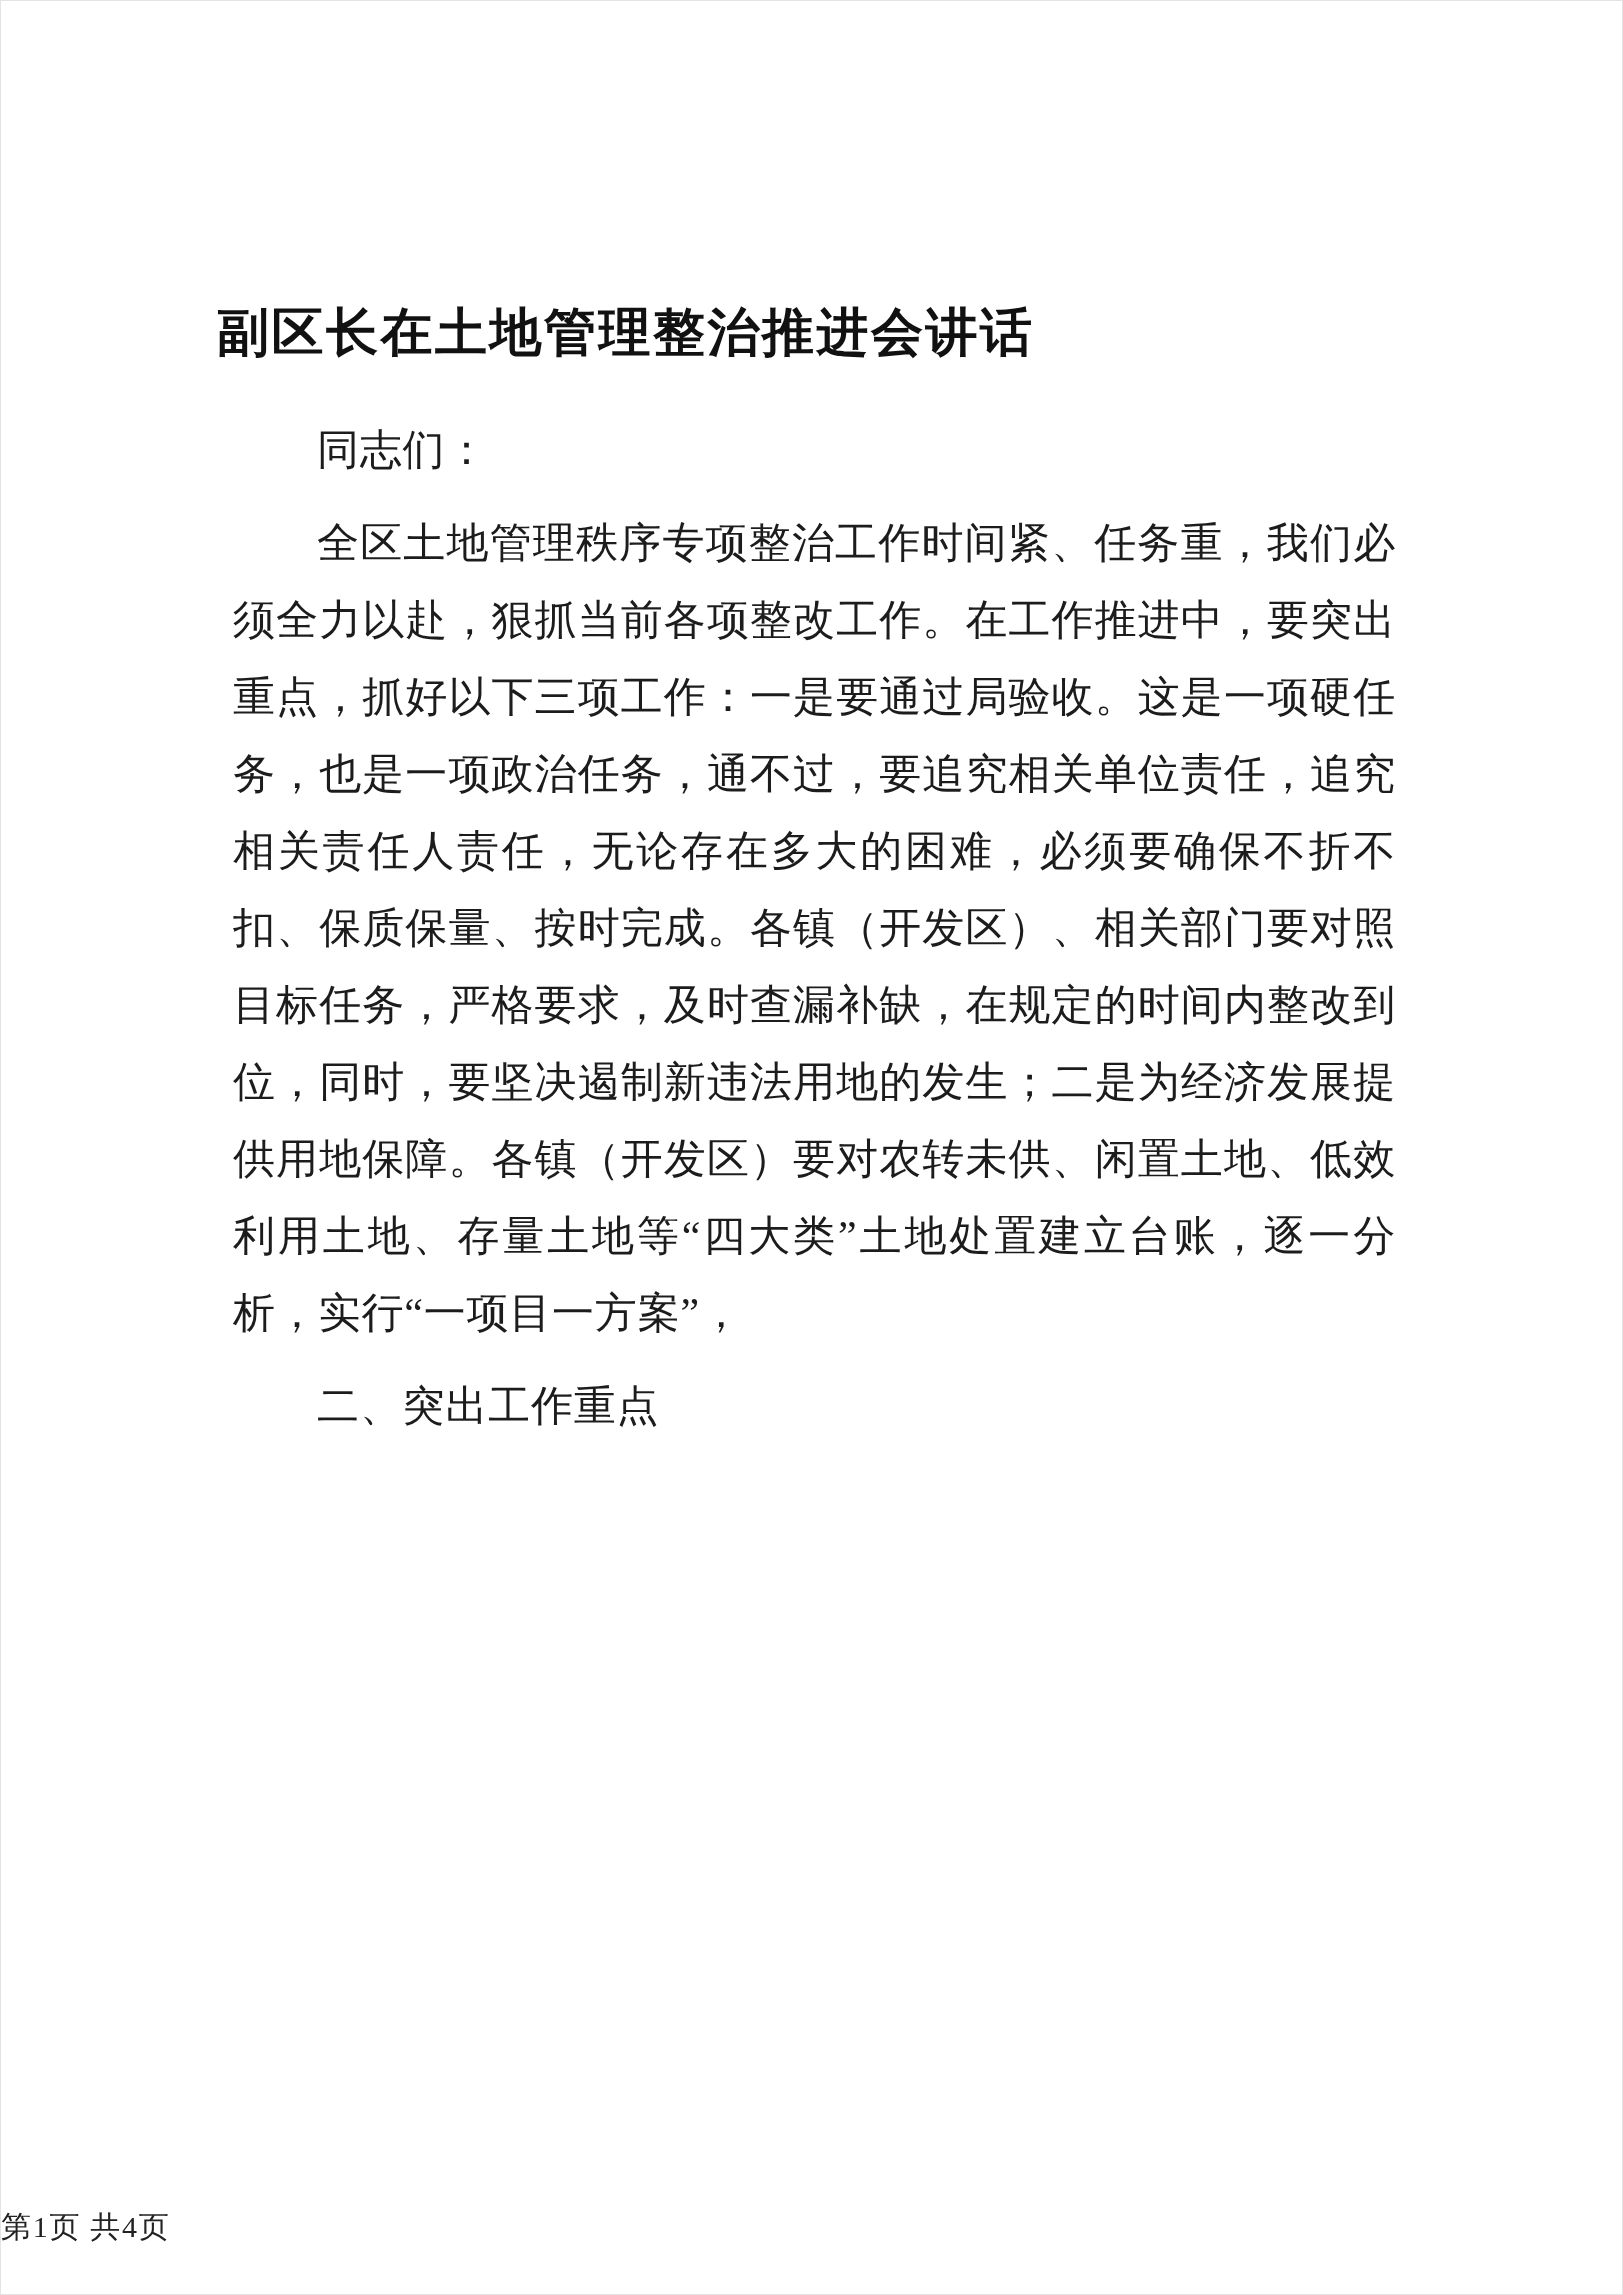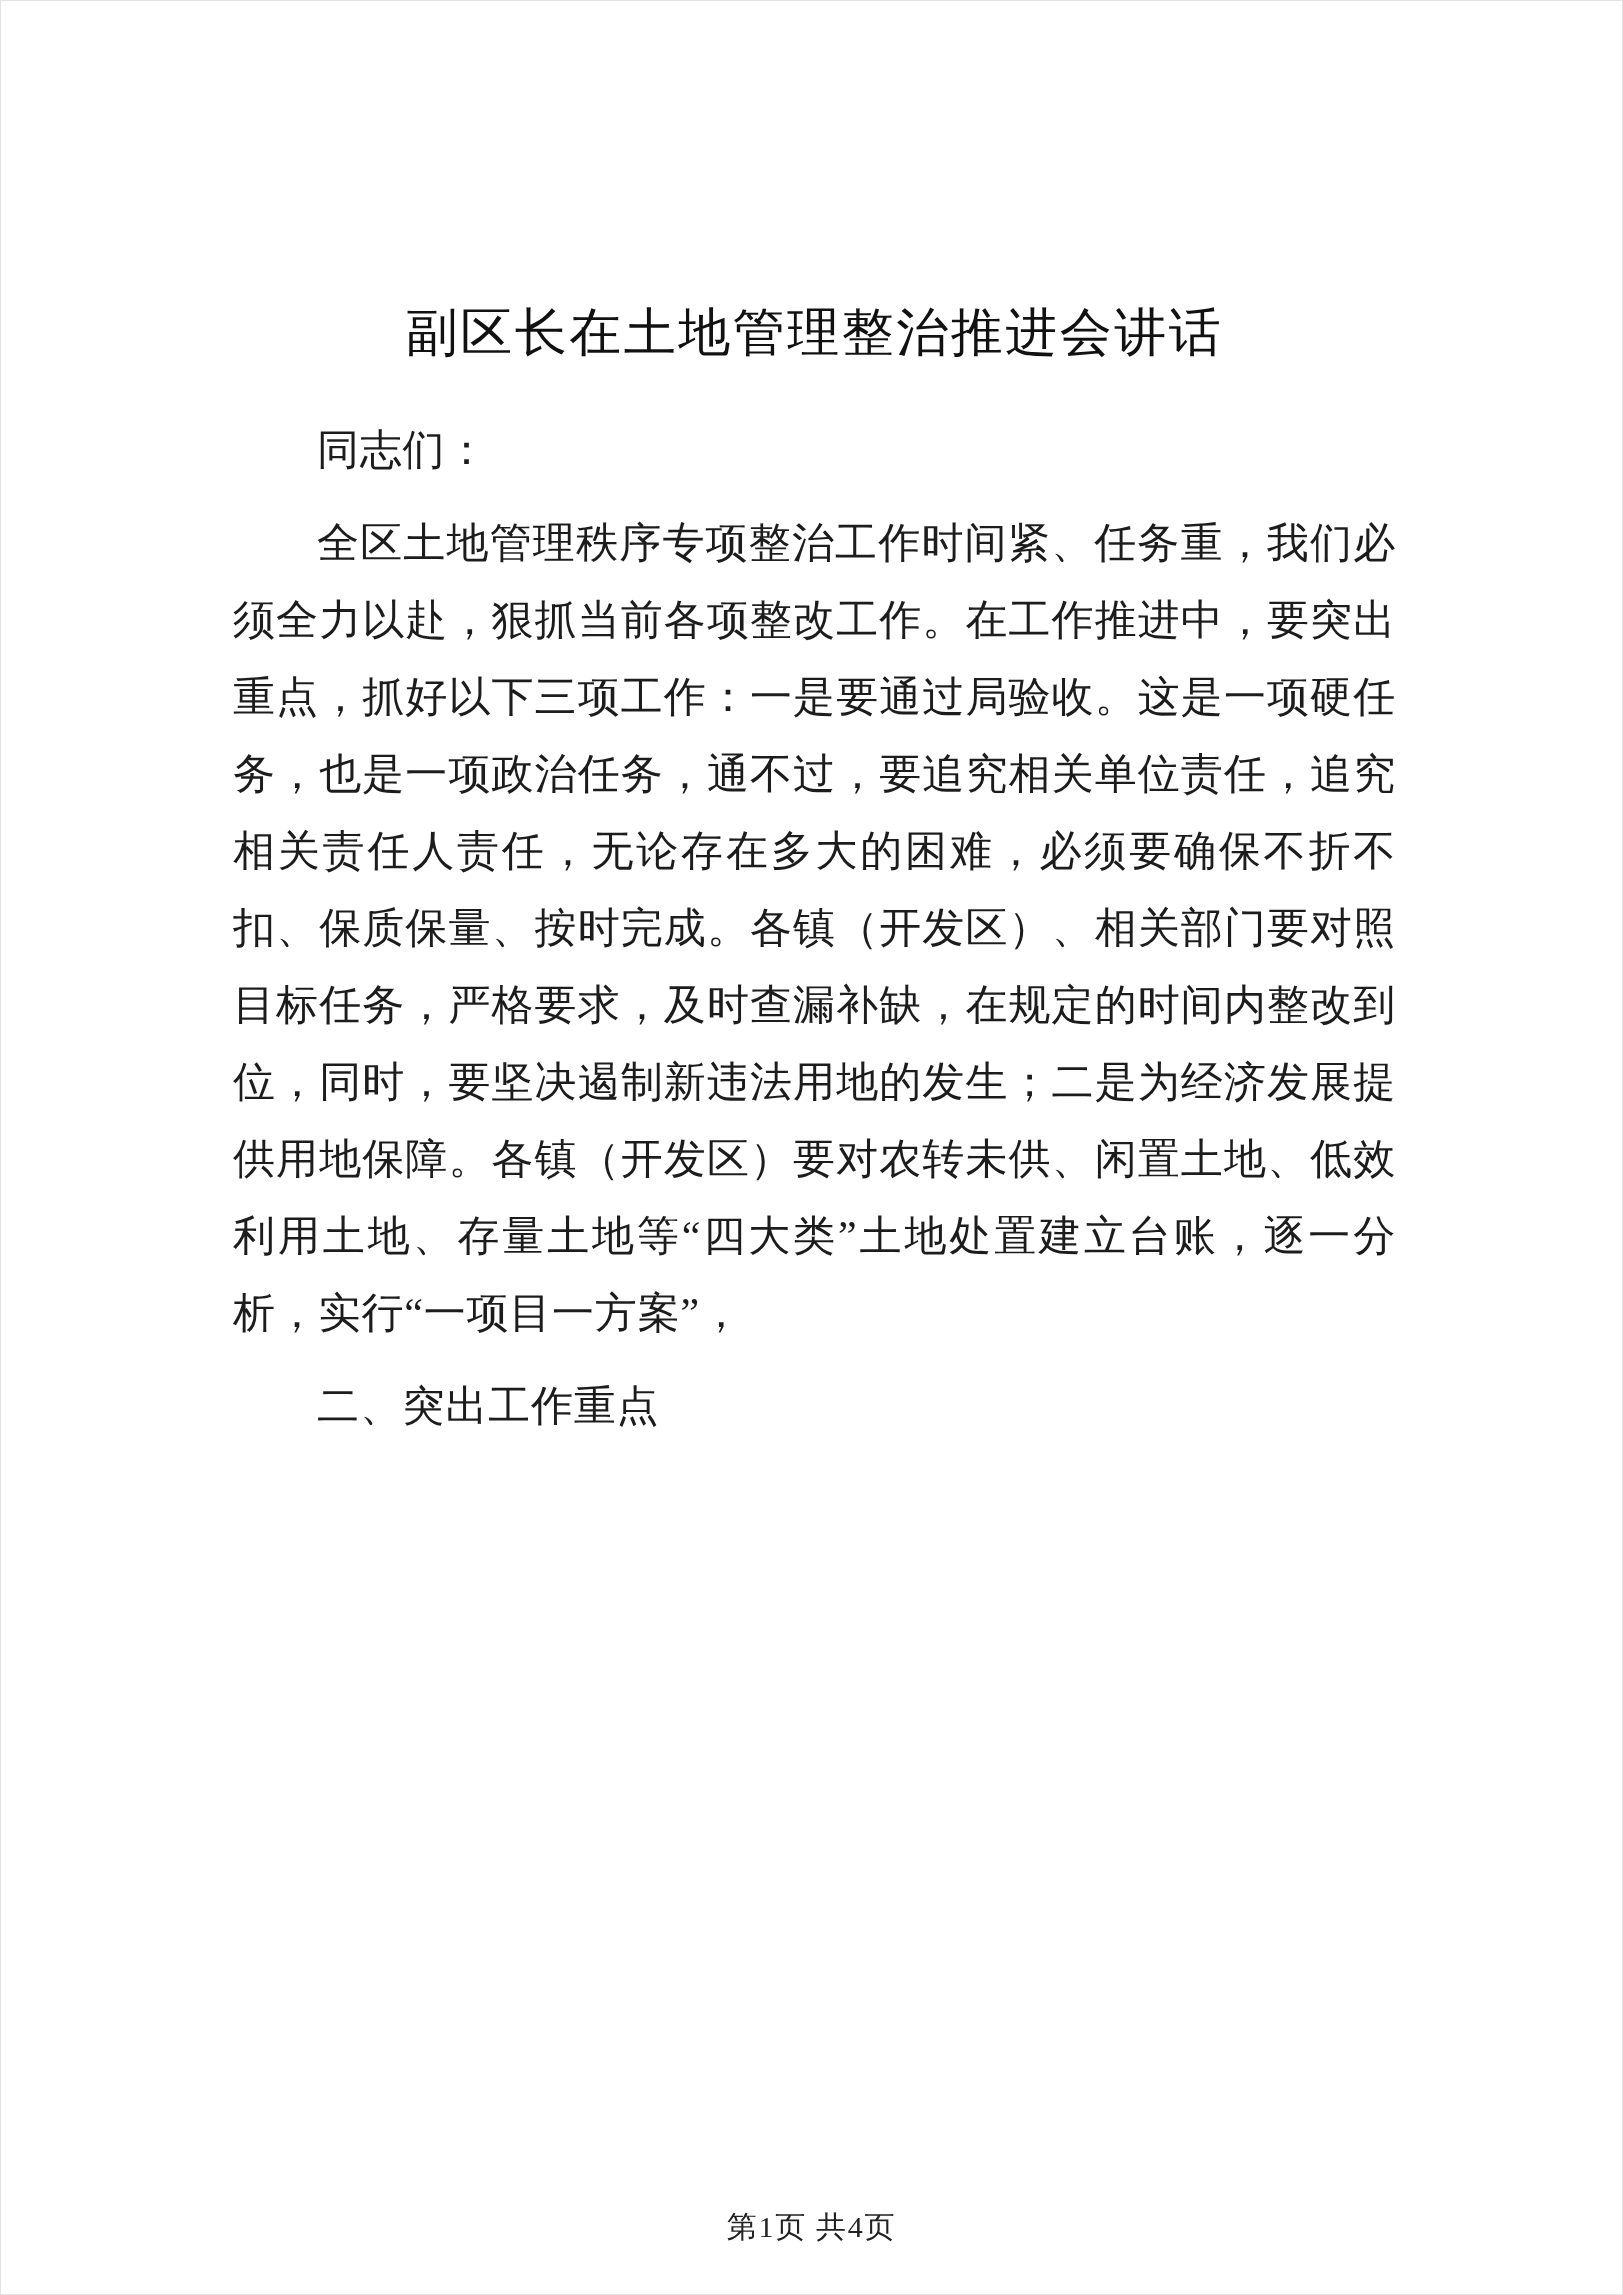--- a/index.html
+++ b/index.html
@@ -14,24 +14,23 @@
     box-sizing: border-box;
     background: #ffffff;
     border: 0.8px solid #e3e3e3;
     padding: 294px 210px 0 216px;
     font-family: "Liberation Serif", "DejaVu Serif", serif;
     color: #1c1c1c;
     overflow: hidden;
   }
   .doc-title {
     margin: 0 0 41px 0;
-    text-align: center;
     font-size: 52px;
     line-height: 76px;
-    font-weight: normal;
+    font-weight: bold;
     letter-spacing: 2.5px;
     color: #111111;
   }
   .para {
     margin: 16px;
     font-size: 42px;
     line-height: 77px;
     text-indent: 2em;
     text-align: justify;
     letter-spacing: 0.8px;
@@ -39,21 +38,20 @@
     color: #1c1c1c;
   }
   .para.heading {
     text-align: left;
   }
   .page-footer {
     position: absolute;
     left: 0;
     right: 0;
     bottom: 49px;
-    text-align: center;
     font-size: 30px;
     line-height: 37px;
     color: #222222;
     letter-spacing: 1.7px;
   }
 </style>
 </head>
 <body>
 
 <div class="page">

